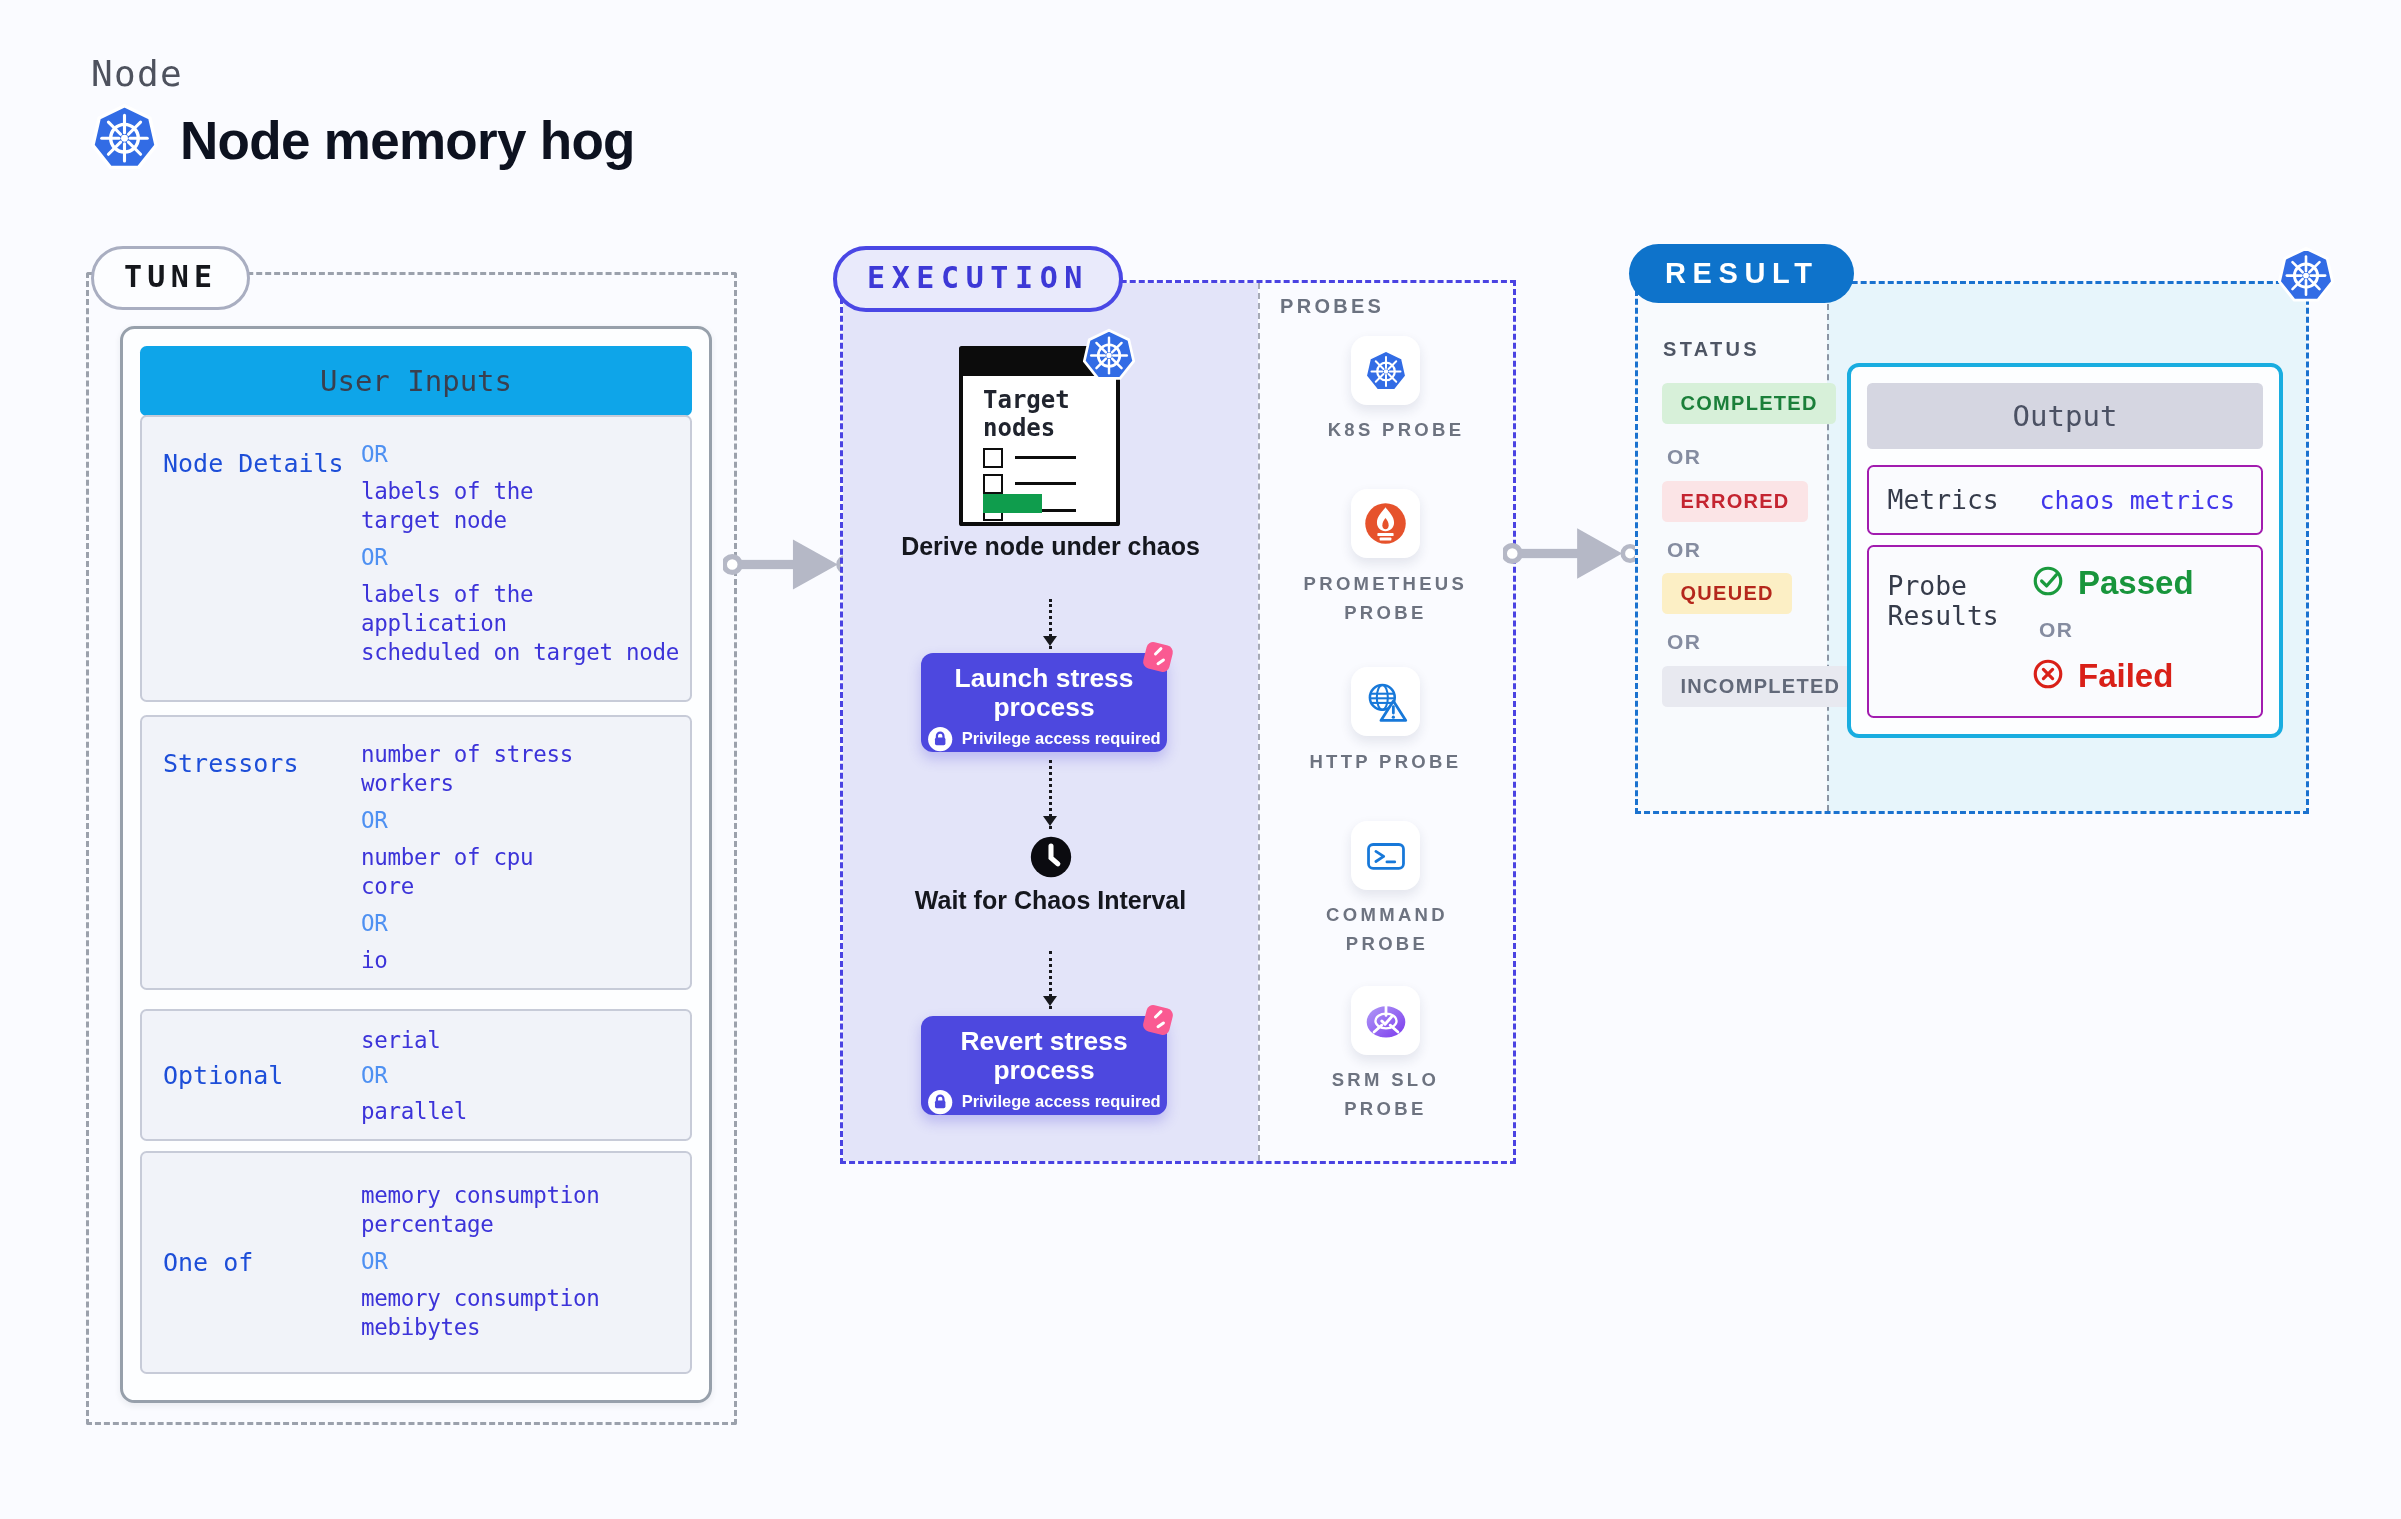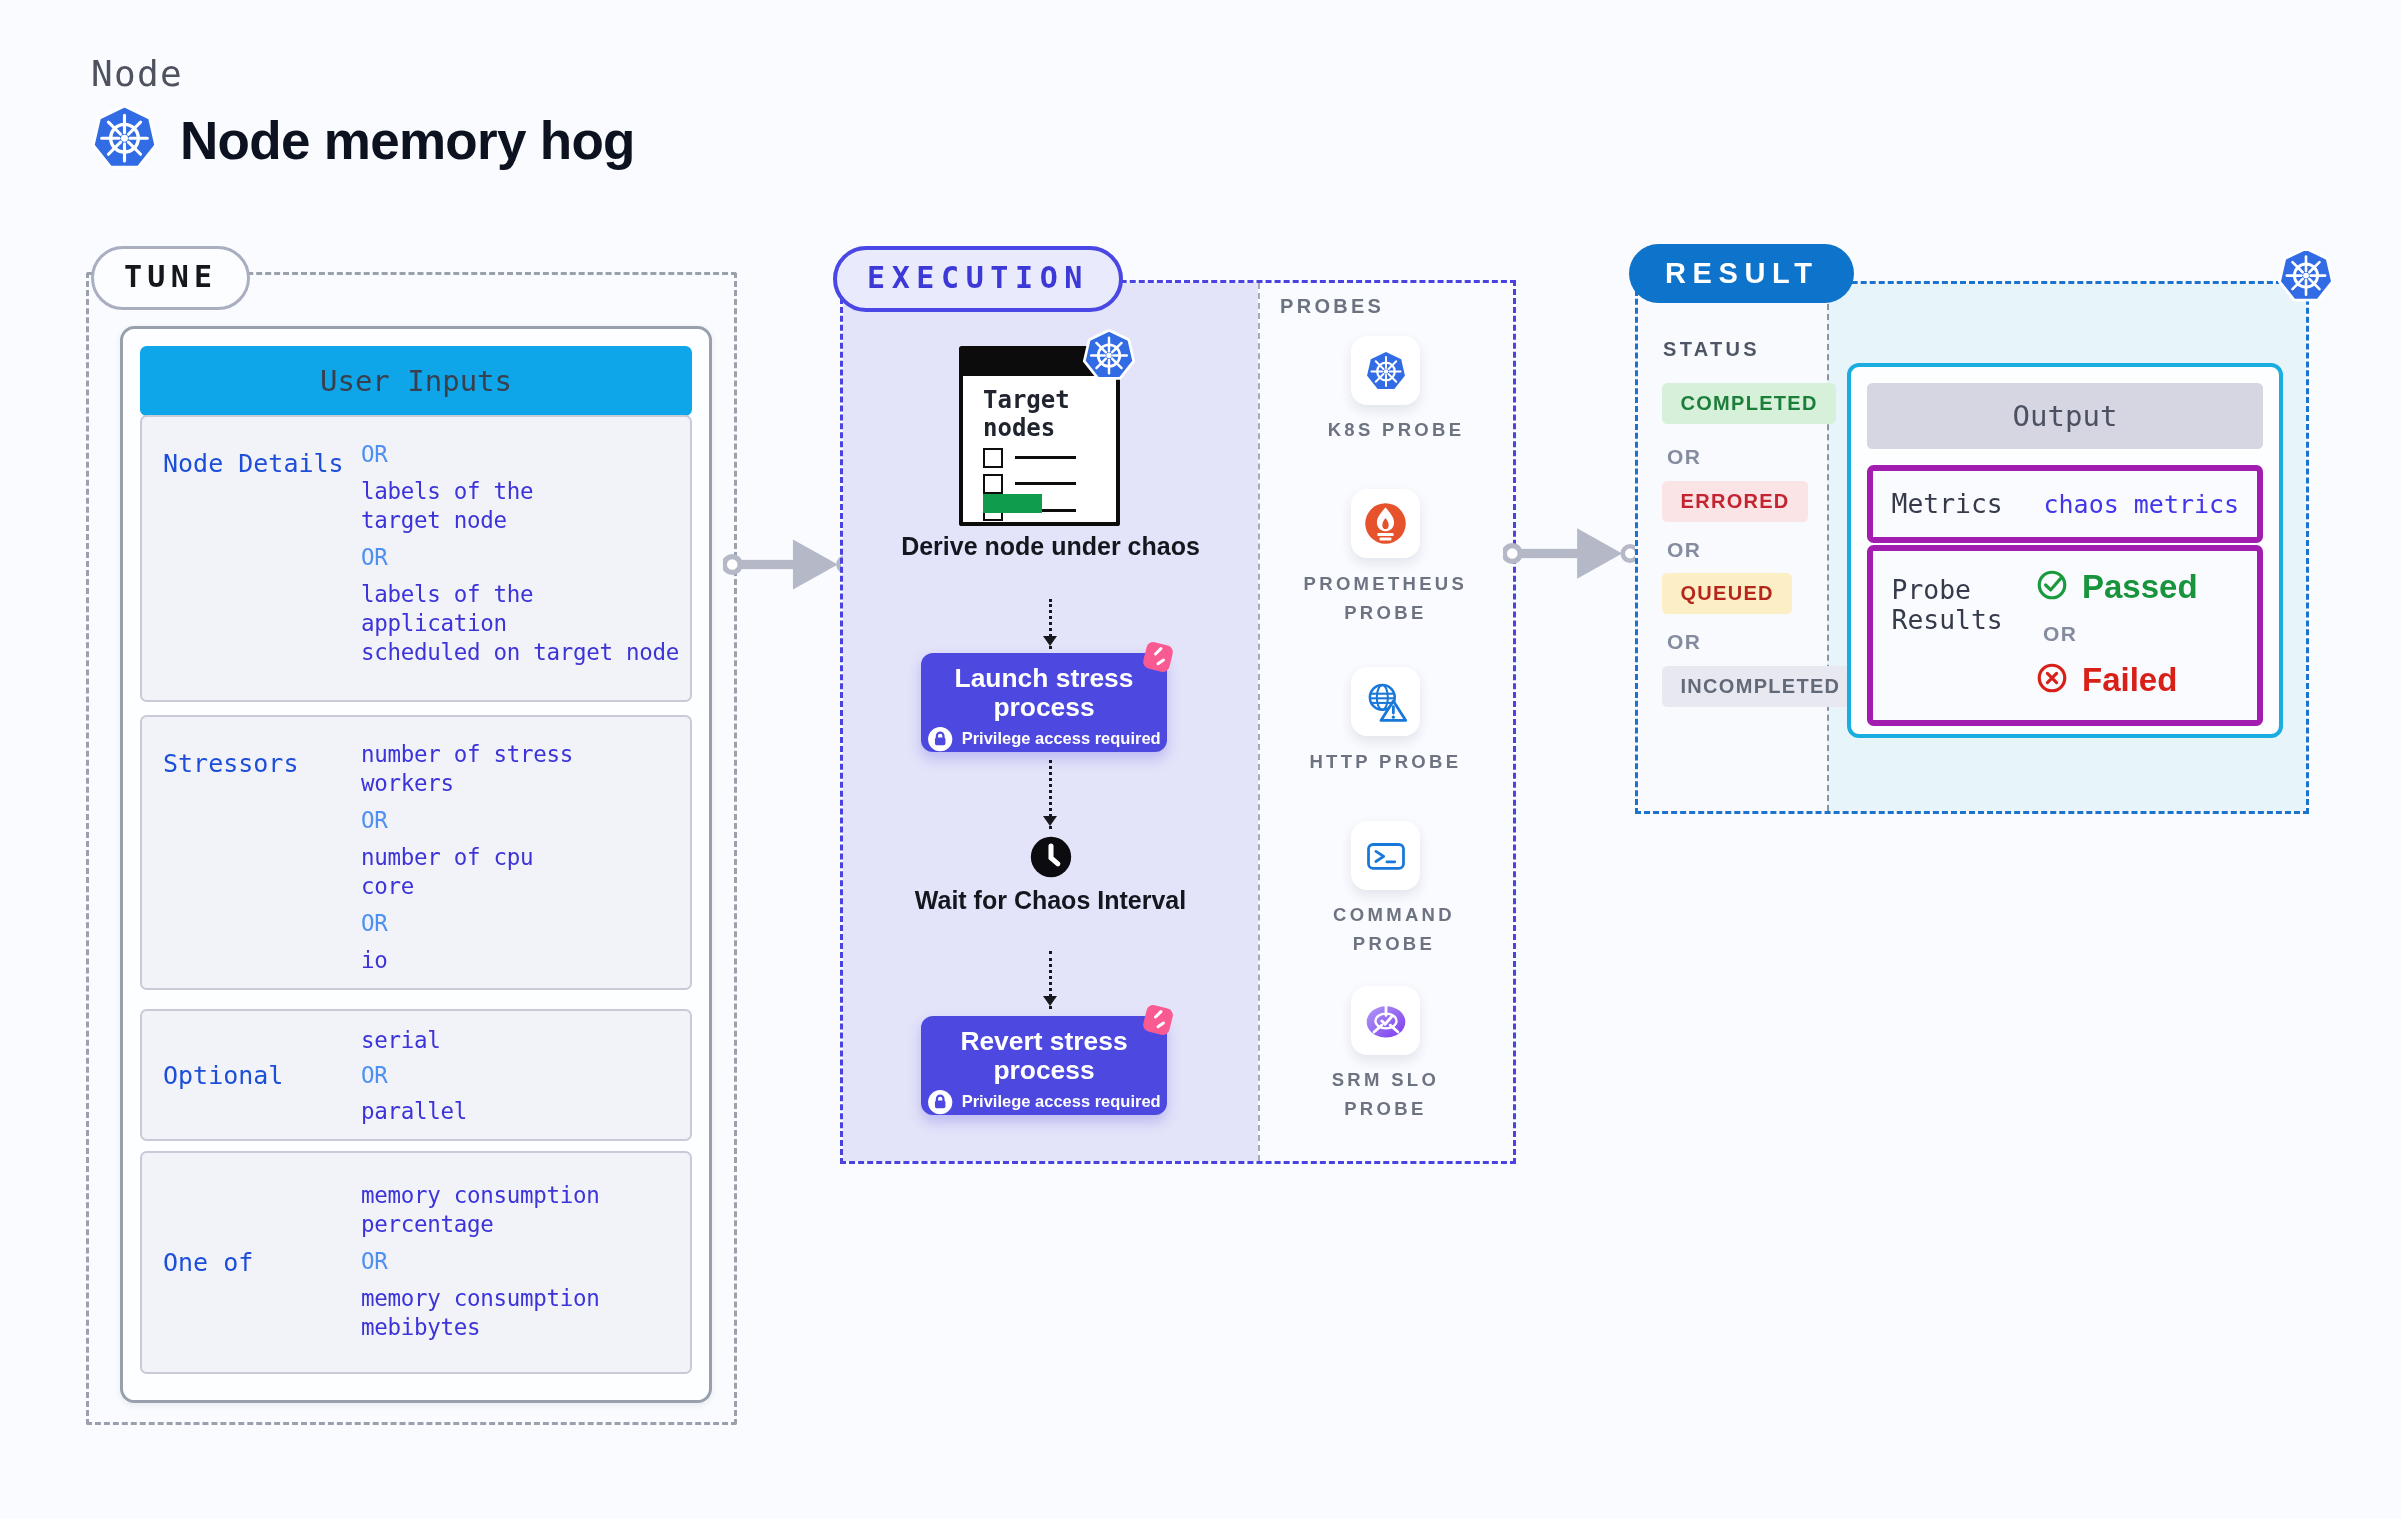--- a/index.html
+++ b/index.html
@@ -78,21 +78,21 @@
   .sbadge.completed{background:#d7f0d9;color:#1b7f3a;}
   .sbadge.errored{background:#fbe4e6;color:#c42430;}
   .sbadge.queued{background:#fcefc5;color:#b5271c;}
   .sbadge.incompleted{background:#e8e9f0;color:#626979;}
   .s-or{font-weight:600;font-size:21px;color:#858ca0;letter-spacing:1.3px;}
 
   .output-box{background:#fdfeff;border:4px solid #19ade0;border-radius:12px;}
   .output-head{position:absolute;left:16px;right:16px;top:16px;height:66px;line-height:66px;
                background:#d5d6e1;border-radius:5.3px;text-align:center;
                font-family:"DejaVu Sans Mono",monospace;font-size:29px;color:#4b5163;}
-  .out-row{position:absolute;left:16px;right:16px;background:#fafbfe;border:6px solid #a21caf;border-radius:6.6px;}
+  .out-row{position:absolute;left:16px;right:16px;background:#fafbfe;border:2px solid #a21caf;border-radius:6.6px;}
   .out-label{font-family:"DejaVu Sans Mono",monospace;font-size:26.4px;color:#353b4a;line-height:30px;}
   .out-value{font-family:"DejaVu Sans Mono",monospace;font-size:25px;color:#4136ea;}
   .pf-row{display:flex;align-items:flex-start;gap:13px;font-weight:800;font-size:33px;}
   .pf-row.passed{color:#18953c;}
   .pf-row.failed{color:#d92018;}
 
   .conn{position:absolute;}
   svg.icon{display:block;}
 </style>
 </head>
@@ -337,21 +337,21 @@
             <use href="#httpglobe"></use>
           </svg>
       </div>
       <div class="probe-label" style="left:26.4px;top:465px;">HTTP PROBE</div>
 
       <div class="probe-card" style="left:91px;top:538px;">
         <svg class="icon" width="46" height="46" viewBox="0 0 100 100">
             <use href="#terminal"></use>
           </svg>
       </div>
-      <div class="probe-label" style="left:35px;top:618px;">COMMAND PROBE</div>
+      <div class="probe-label" style="left:28px;top:618px;">COMMAND PROBE</div>
 
       <div class="probe-card" style="left:91px;top:703px;">
         <svg class="icon" width="46" height="46" viewBox="0 0 100 100">
             <use href="#slopie"></use>
           </svg>
       </div>
       <div class="probe-label" style="left:26.4px;top:783px;">SRM SLO PROBE</div>
     </div>
   </div>
   <div class="abs pill pill-exec" style="left:833px;top:246px;">EXECUTION</div>

